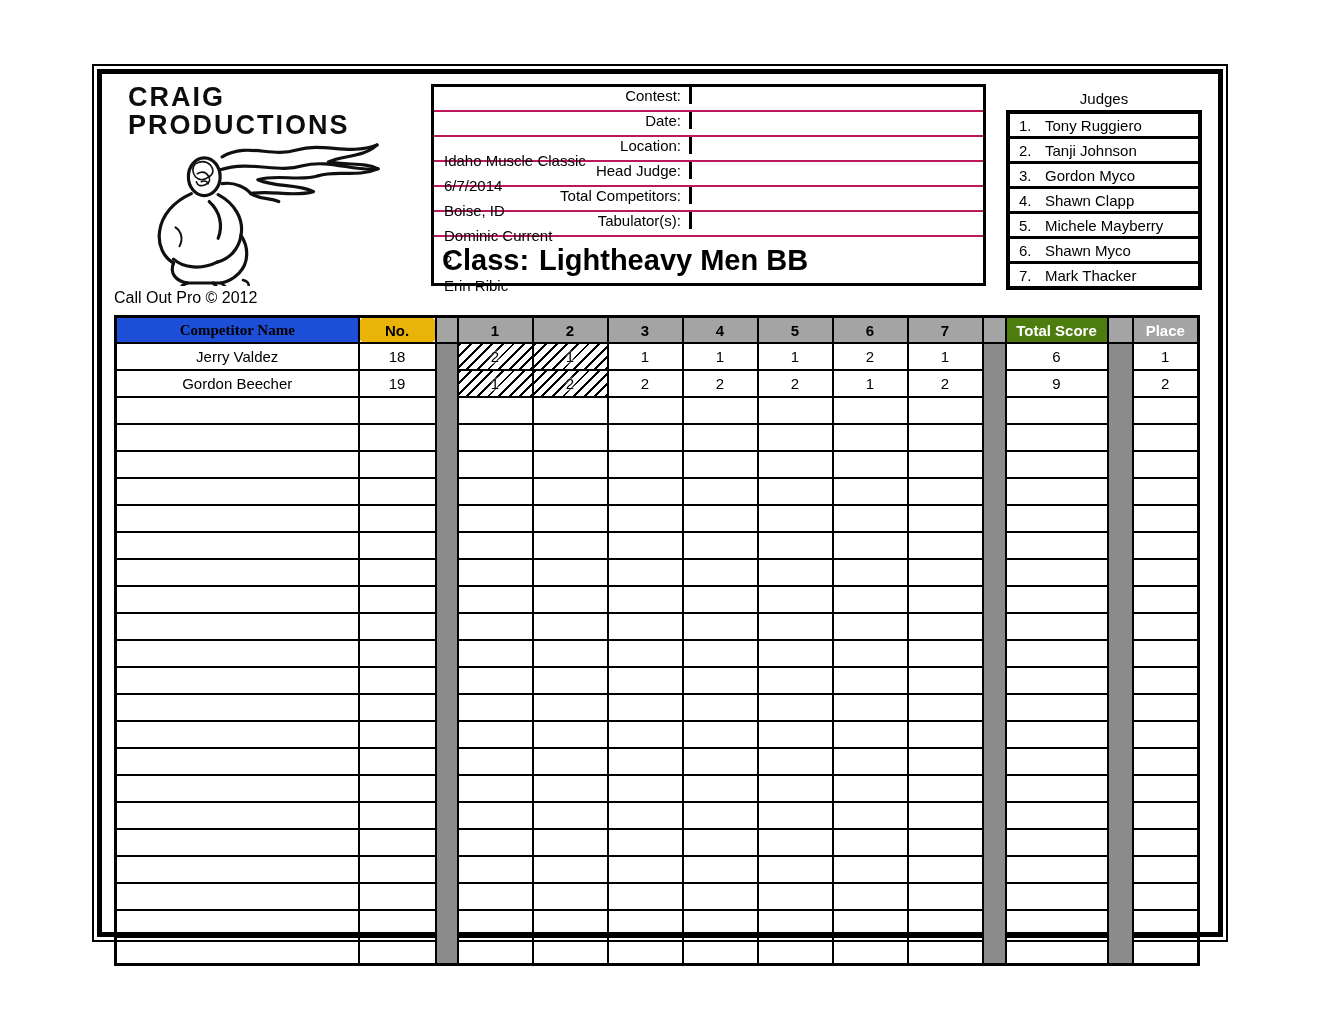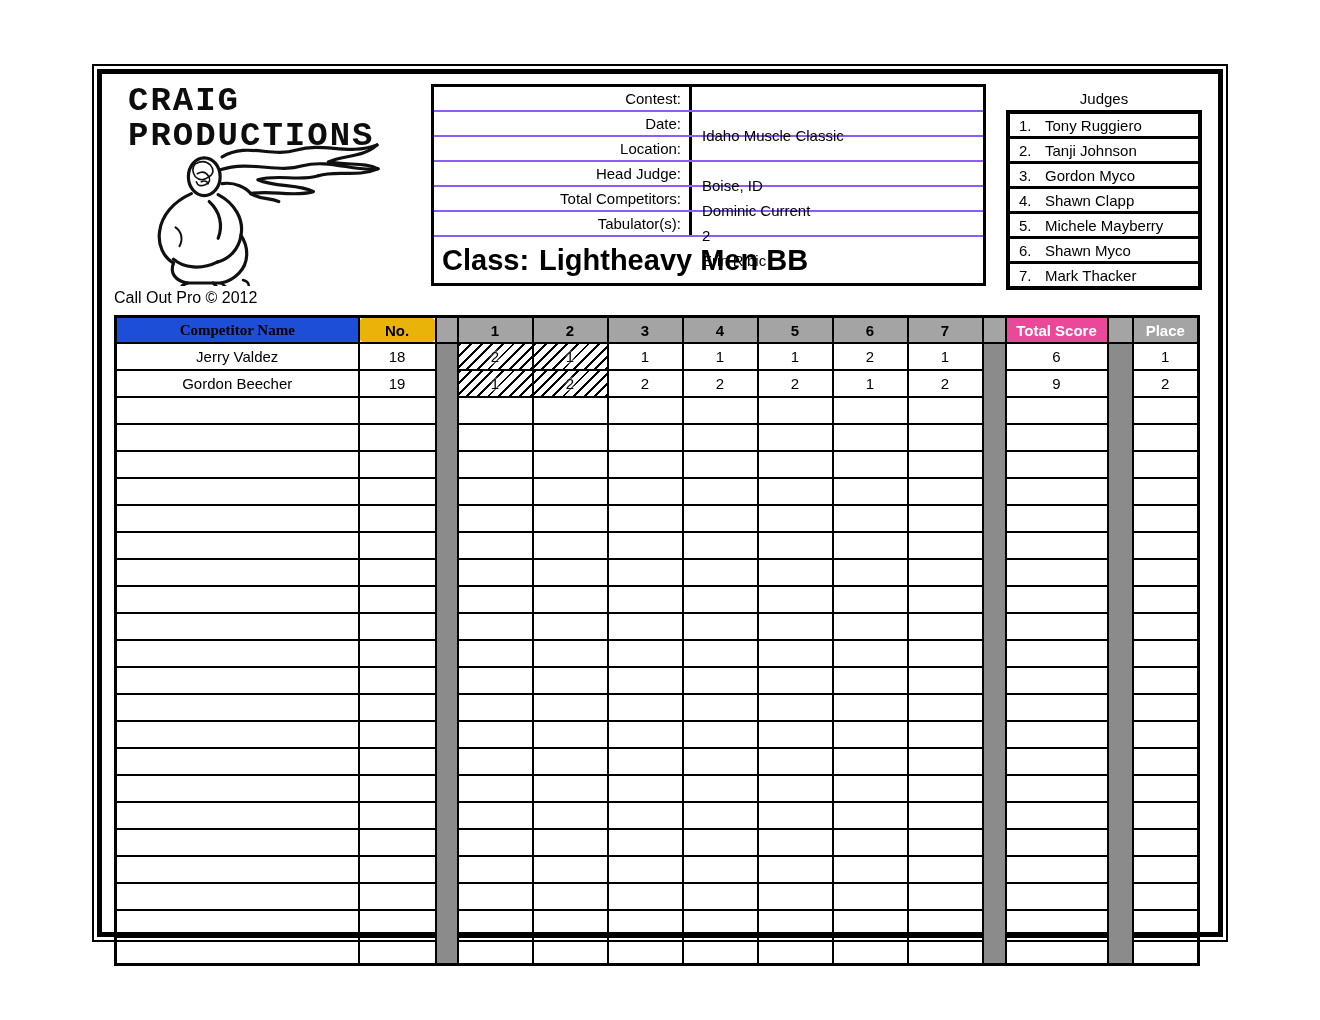--- a/index.html
+++ b/index.html
@@ -11,32 +11,32 @@
   .sheet {
     position:absolute; left:92px; top:64px; width:1132px; height:874px;
     border:2px solid #000; background:#fff;
   }
   .sheet-inner { position:absolute; inset:3px; border:5px solid #000; }
   .content { position:absolute; inset:0; }
 
   
   .logo-text {
     position:absolute; left:26px; top:10px;
-    font-family:Liberation Mono, monospace; font-weight:bold;
-    font-size:34px; line-height:1.02; letter-spacing:2px; color:#0d0d0d;
+    font-family:Liberation Sans, sans-serif; font-weight:bold;
+    font-size:27px; line-height:1.02; letter-spacing:2px; color:#0d0d0d;
   }
   .logo-fig { position:absolute; left:0px; top:58px; }
   .copyright { position:absolute; left:12px; top:215px; font-size:16px; }
 
   
   .contest-table {
     position:absolute; left:329px; top:10px; width:549px;
     border:3px solid #000; background:#fff; font-size:15px;
   }
-  .ci-row { display:flex; height:23px; border-bottom:2px solid #8b5cf6; }
+  .ci-row { display:flex; height:23px; border-bottom:2px solid #be185d;flex-direction:column; }
   .ci-label {
     width:247px; border-right:3px solid #000; display:flex;
     align-items:center; justify-content:flex-end; padding-right:8px;
   }
   .ci-value { flex:1; display:flex; align-items:center; padding-left:10px;margin-top:48px; }
   .class-row {
     height:46px; display:flex; align-items:center; gap:10px;
     padding-left:8px; font-weight:bold; font-size:29px;
   }
 
@@ -113,20 +113,21 @@
       <div class="copyright">Call Out Pro © 2012</div>
 
       <div class="contest-table">
         <div>
             <div class="ci-row">
               <div class="ci-label">Contest:</div>
               <div class="ci-value">Idaho Muscle Classic</div>
             </div>
             <div class="ci-row">
               <div class="ci-label">Date:</div>
+              <div class="ci-value">6/7/2014</div>
             </div>
             <div class="ci-row">
               <div class="ci-label">Location:</div>
               <div class="ci-value">Boise, ID</div>
             </div>
             <div class="ci-row">
               <div class="ci-label">Head Judge:</div>
               <div class="ci-value">Dominic Current</div>
             </div>
             <div class="ci-row">
@@ -202,21 +203,21 @@
                 <th style="background: #eab308; border-radius: 7px;">No.</th>
                 <th style="background: rgb(164, 164, 164);"></th>
                 <th style="background: rgb(164, 164, 164);">1</th>
                 <th style="background: rgb(164, 164, 164);">2</th>
                 <th style="background: rgb(164, 164, 164);">3</th>
                 <th style="background: rgb(164, 164, 164);">4</th>
                 <th style="background: rgb(164, 164, 164);">5</th>
                 <th style="background: rgb(164, 164, 164);">6</th>
                 <th style="background: rgb(164, 164, 164);">7</th>
                 <th style="background: rgb(164, 164, 164);"></th>
-                <th class="w" style="background: #ec4899;">Total Score</th>
+                <th class="w" style="background: #4d7c0f;">Total Score</th>
                 <th style="background: rgb(164, 164, 164);"></th>
                 <th class="w" style="background: rgb(164, 164, 164); margin-top: 17px;">Place</th>
               </tr>
             </thead>
           <tbody>
               <tr>
                 <td class="c-name">Jerry Valdez</td>
                 <td>18</td>
                 <td class="band" rowspan="23" style="background: rgb(139, 139, 139);"></td>
                 <td class="hatch">2</td>

